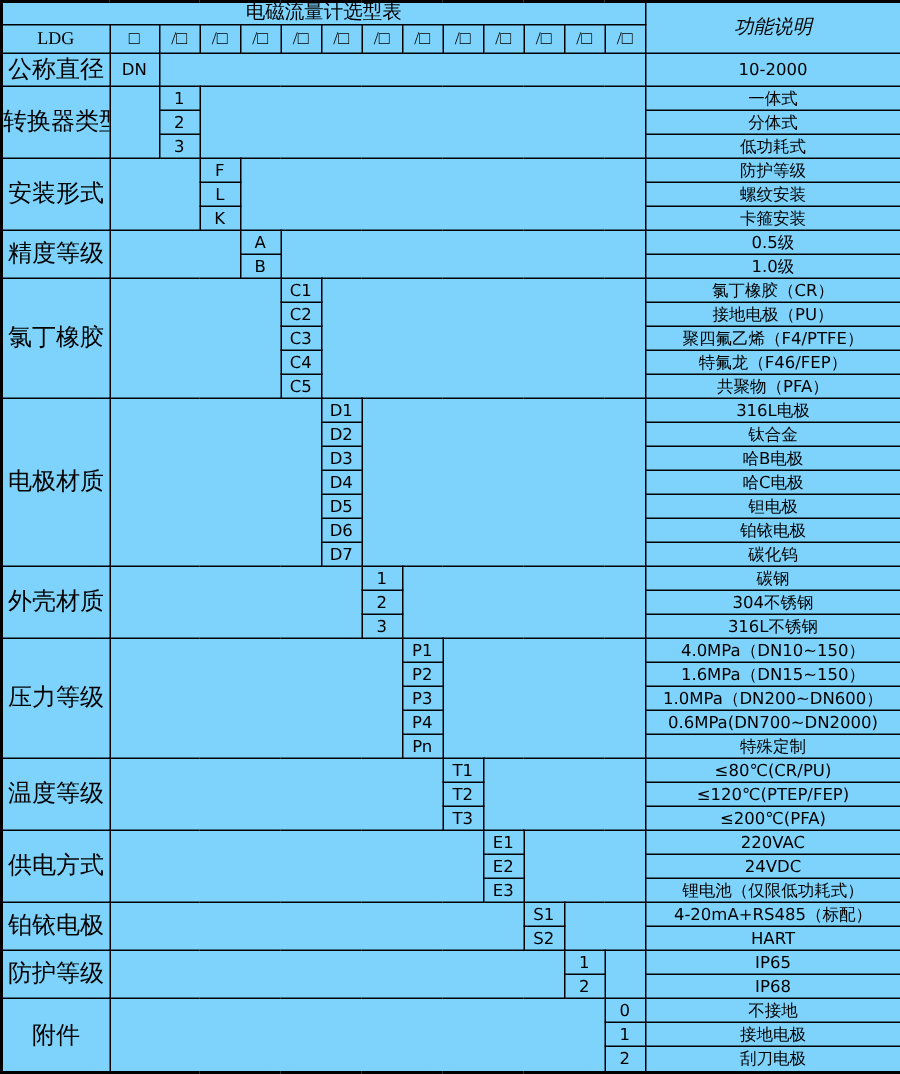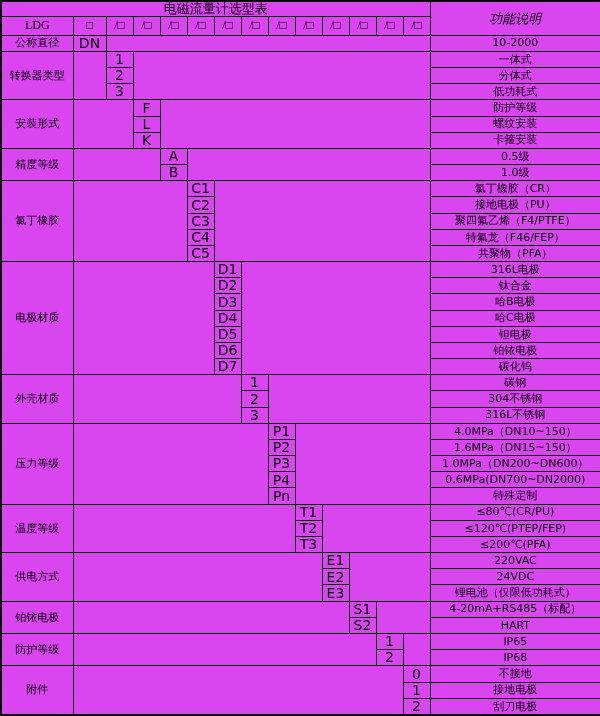--- a/index.html
+++ b/index.html
@@ -1,16 +1,16 @@
 <!DOCTYPE html>
 <html><head>
 <meta charset="utf-8">
 <style>
   html,body{margin:0;padding:0;background:#ffffff;}
-  .sheet{width:600px;height:716px;background:#d946ef;overflow:hidden;}
+  .sheet{width:600px;height:716px;background:#7dd3fc;overflow:hidden;}
   table.sel{
     border-collapse:collapse;
     table-layout:fixed;
     width:600px;height:716px;
     font-family:"DejaVu Sans","Liberation Sans",sans-serif;
     font-size:12px;color:#000;
     border:2px solid #000;
   }
   table.sel td{
     border:1px solid #000;
@@ -20,22 +20,22 @@
     white-space:nowrap;
     overflow:hidden;
     line-height:1.05;
   }
   tr.title-row{height:15px;}
   tr.title-row td{font-size:13px;}
   tr.model-row{height:19px;font-family:Liberation Serif, serif;}
   tr.model-row td{font-size:12px;}
   td.model-prefix{text-align:left;padding-left:8px;}
   td.func-header{font-size:13px;font-style:italic;}
-  td.group-label{font-size:11px;}
-  td.code-cell{font-size:14px;}
+  td.group-label{font-size:16px;}
+  td.code-cell{font-size:11px;}
   td.desc-cell{font-size:11px;}
   td.desc-left{text-align:left;padding-left:2px;}
 </style>
 </head>
 <body>
 
 <div class="sheet">
 <table class="sel">
   <colgroup>
     <col style="width:72px">

